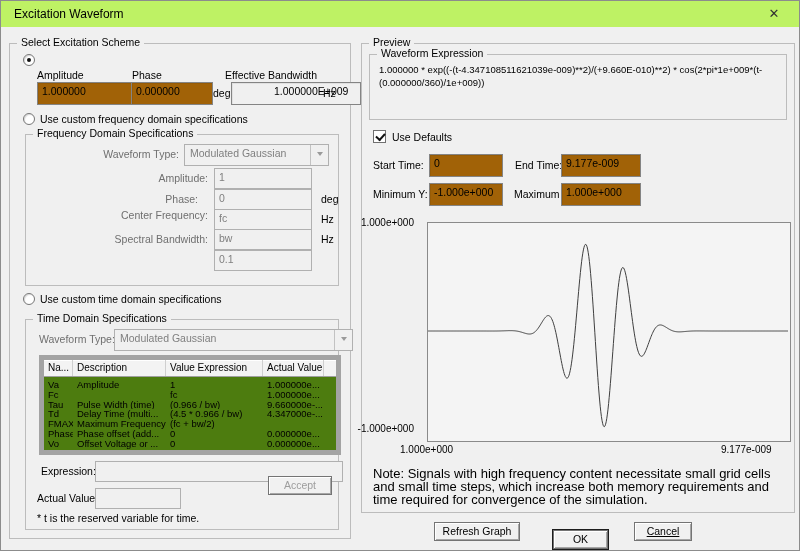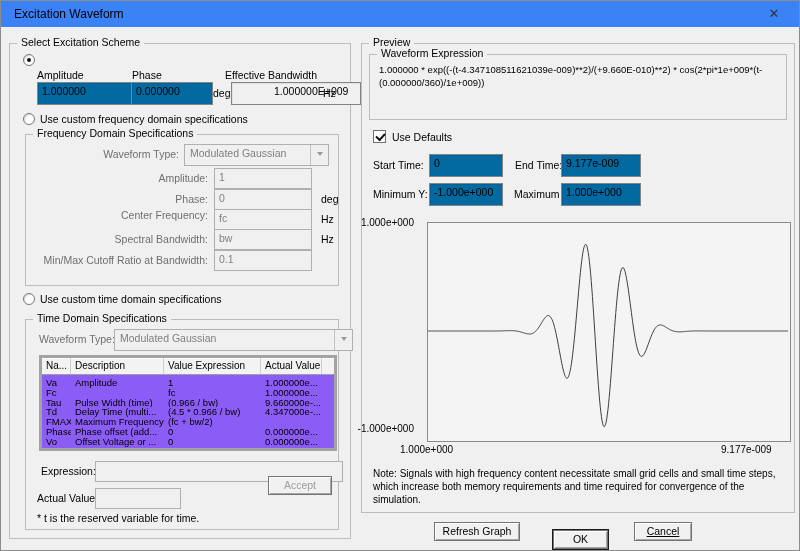--- a/index.html
+++ b/index.html
@@ -3,58 +3,58 @@
 <meta charset="utf-8">
 <style>
   html,body{margin:0;padding:0;background:#d8d8d8;}
   .dialog{
     position:relative;width:800px;height:551px;box-sizing:border-box;
     background:#f0f0f0;border:1px solid #8c8c8c;overflow:hidden;
     font-family:"Liberation Sans",sans-serif;font-size:10.5px;color:#000;
   }
   .abs{position:absolute;box-sizing:border-box;}
   
-  .titlebar{position:absolute;left:0;top:0;width:100%;height:26px;background:#3b82f6;}
+  .titlebar{position:absolute;left:0;top:0;width:100%;height:26px;background:#bef264;}
   .title{position:absolute;left:13px;top:6px;font-size:12px;color:#000;white-space:nowrap;}
   .closebtn{position:absolute;right:4px;top:0;width:42px;height:26px;text-align:center;line-height:26px;font-size:13px;color:#333;cursor:pointer;}
   
   .grp{position:absolute;border:1px solid #bcbcbc;background:transparent;}
   .glabel{position:absolute;top:-8px;left:7px;background:#f0f0f0;padding:0 4px;white-space:nowrap;}
   
   .radio{position:absolute;width:12px;height:12px;border-radius:50%;background:#fff;border:1px solid #767676;box-shadow:inset 1px 1px 1px rgba(0,0,0,.15);}
   .radio.checked::after{content:"";position:absolute;left:3px;top:3px;width:4px;height:4px;border-radius:50%;background:#111;}
   .rlabel{position:absolute;white-space:nowrap;}
   .focusbox{border:1px dotted #444;padding:1px 3px;}
   .checkbox{position:absolute;width:13px;height:13px;background:#fff;border:1px solid #707070;}
   .checkmark{position:absolute;left:2px;top:2px;width:7px;height:4px;border-left:2px solid #111;border-bottom:2px solid #111;transform:rotate(-48deg);}
   
-  .edit{position:absolute;border:1px solid #848484;background:#0369a1;padding:2px 4px 0 4px;white-space:nowrap;overflow:hidden;box-shadow:inset 1px 1px 0 rgba(0,0,0,.06);}
+  .edit{position:absolute;border:1px solid #848484;background:#a16207;padding:2px 4px 0 4px;white-space:nowrap;overflow:hidden;box-shadow:inset 1px 1px 0 rgba(0,0,0,.06);}
   .edit.ro{background:#f0f0f0;color:#000;padding-left:42px;}
   .edit.dis{background:#f0f0f0;color:#7f7f7f;border-color:#b0b0b0;box-shadow:none;}
   .combo{position:absolute;border:1px solid #b0b0b0;background:#f0f0f0;color:#7f7f7f;padding:2px 20px 0 5px;white-space:nowrap;overflow:hidden;}
   .combo .arrowbox{position:absolute;right:0;top:0;bottom:0;width:17px;background:#f0f0f0;border-left:1px solid #c2c2c2;}
   .combo .arrow{position:absolute;right:5px;top:7px;width:0;height:0;border-left:3.5px solid transparent;border-right:3.5px solid transparent;border-top:4px solid #9a9a9a;}
   .lab{position:absolute;white-space:nowrap;}
   .lab.r{text-align:right;}
   .dim{color:#6f6f6f;}
   
-  .table{position:absolute;border:3px solid #a3a3a3;background:#8b5cf6;overflow:hidden;}
+  .table{position:absolute;border:5px solid #a3a3a3;background:#4d7c0f;overflow:hidden;}
   .thead{display:flex;height:16px;background:#f3f3f3;border-bottom:1px solid #9f9f9f;}
   .th{box-sizing:border-box;padding:2px 0 0 4px;border-right:1px solid #cfcfcf;box-shadow:inset 0 1px 0 #fff;white-space:nowrap;overflow:hidden;font-size:10px;}
   .tbody{padding-top:3px;}
   .tr{display:flex;height:9.8px;line-height:9.8px;font-size:9.5px;}
   .td{box-sizing:border-box;padding-left:4px;white-space:nowrap;overflow:hidden;}
   
   .btn{position:absolute;background:#f1f1f1;border:1px solid #747474;box-shadow:inset 1px 1px 0 #ffffff,inset -1px -1px 0 #a6a6a6;text-align:center;font-size:10.5px;cursor:pointer;}
   .btn.default{box-shadow:0 0 0 1px #1d1d1d,inset 1px 1px 0 #ffffff,inset -1px -1px 0 #a6a6a6;margin-top:8px;}
   .btn.dis{color:#9d9d9d;cursor:default;}
   
   .plot{position:absolute;border:1px solid #8a8a8a;background:#f4f4f4;}
   .exprbox{position:absolute;font-size:9.5px;line-height:13px;color:#000;}
-  .notetext{position:absolute;font-size:10px;line-height:13px;}
+  .notetext{position:absolute;font-size:13px;line-height:13px;}
 </style>
 </head>
 <body>
 
 <div class="dialog">
 
   <div class="titlebar">
     <span class="title">Excitation Waveform</span>
     <span class="closebtn"><span>✕</span></span>
   </div>
@@ -86,33 +86,32 @@
   <div class="combo" style="left:183px;top:143px;width:118px;height:18px;">
     <span>Modulated Gaussian</span>
     <span class="arrowbox">
         <span class="arrow"></span>
       </span>
   </div>
 
   <span class="lab r dim" style="left:26px;top:171px;width:181px;">Amplitude:</span>
   <div class="edit dis" style="left:213px;top:167px;width:88px;height:17px;">1</div>
 
-  <span class="lab r dim" style="left:26px;top:192px;width:181px;">Phase:</span>
+  <span class="lab r dim" style="left:16px;top:192px;width:181px;">Phase:</span>
   <div class="edit dis" style="left:213px;top:188px;width:88px;height:17px;">0</div>
   <span class="lab" style="left:320px;top:192px;">deg</span>
 
   <span class="lab r dim" style="left:26px;top:208px;width:181px;">Center Frequency:</span>
   <div class="edit dis" style="left:213px;top:208px;width:88px;height:17px;">fc</div>
   <span class="lab" style="left:320px;top:212px;">Hz</span>
 
   <span class="lab r dim" style="left:26px;top:232px;width:181px;">Spectral Bandwidth:</span>
   <div class="edit dis" style="left:213px;top:228px;width:88px;height:17px;">bw</div>
   <span class="lab" style="left:320px;top:232px;">Hz</span>
 
-  <span class="lab r dim" style="left:26px;top:253px;width:181px;">Min/Max Cutoff Ratio at Bandwidth:</span>
   <div class="edit dis" style="left:213px;top:249px;width:88px;height:17px;">0.1</div>
 
   <span class="radio abs" style="left:22px;top:292px;"></span>
   <span class="rlabel" style="left:39px;top:292px;">Use custom time domain specifications</span>
 
   <div class="grp" style="left:24px;top:318px;width:312px;height:209px;">
     <span class="glabel">Time Domain Specifications</span>
   </div>
 
   <span class="lab dim" style="left:38px;top:332px;">Waveform Type:</span>

